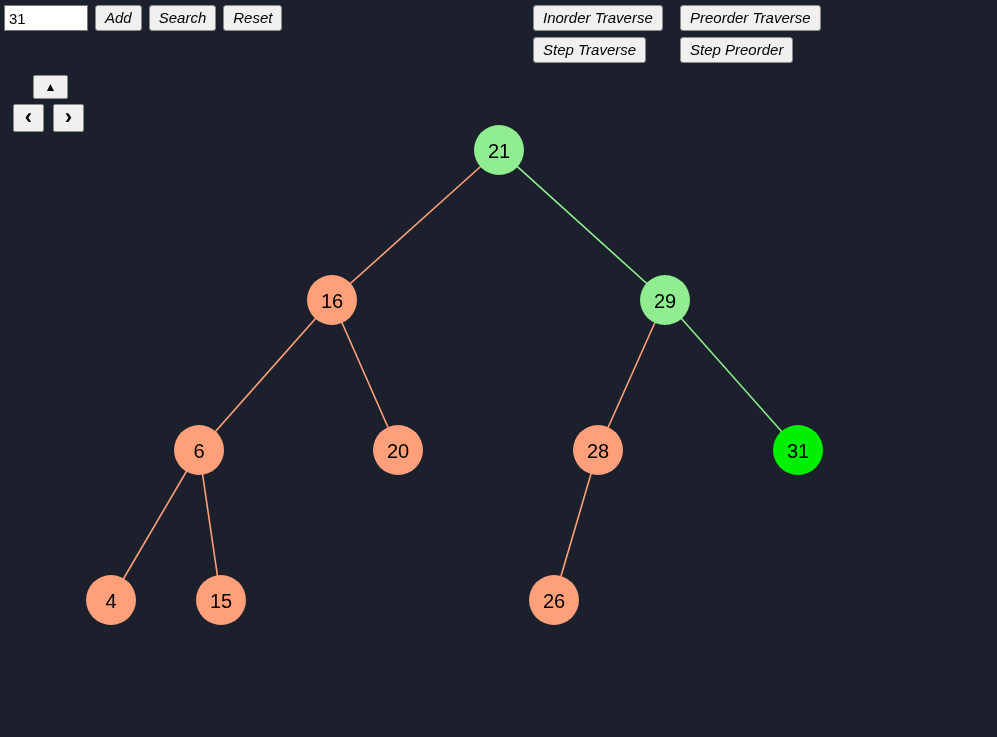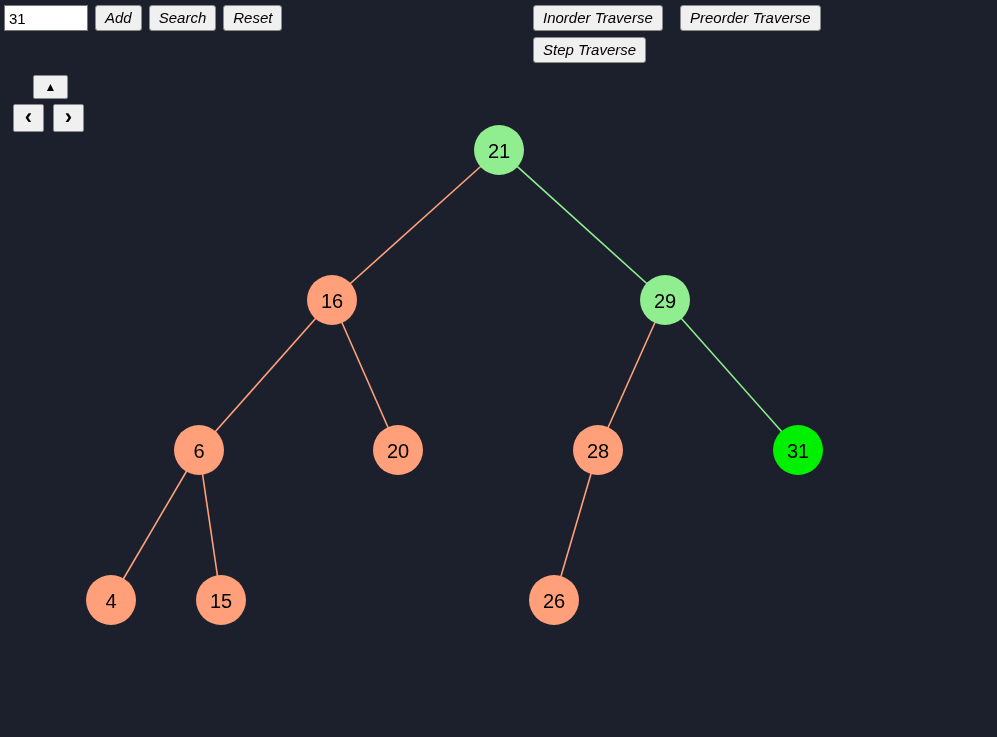--- a/index.html
+++ b/index.html
@@ -146,20 +146,21 @@
   </div>
 </div>
 
 <div class="toolbar-right">
   <div class="col">
     <button class="btn">Inorder Traverse</button>
     <button class="btn">Step Traverse</button>
   </div>
   <div class="col">
     <button class="btn">Preorder Traverse</button>
+    <button class="btn">Step Preorder</button>
   </div>
   <div class="col">
   </div>
 </div>
 
 <div class="nav-pad">
   <button class="nav-up">
     <span>▲</span>
   </button>
   <button class="nav-left">

